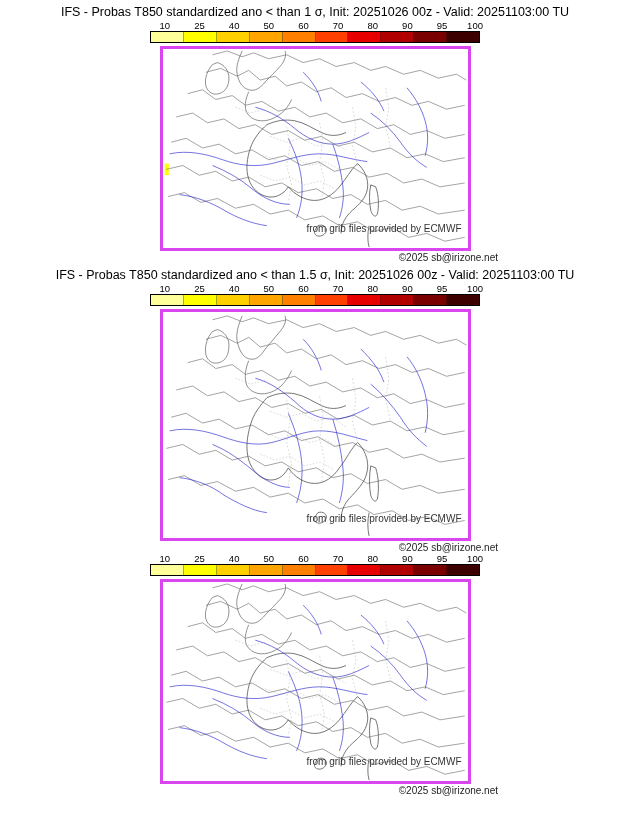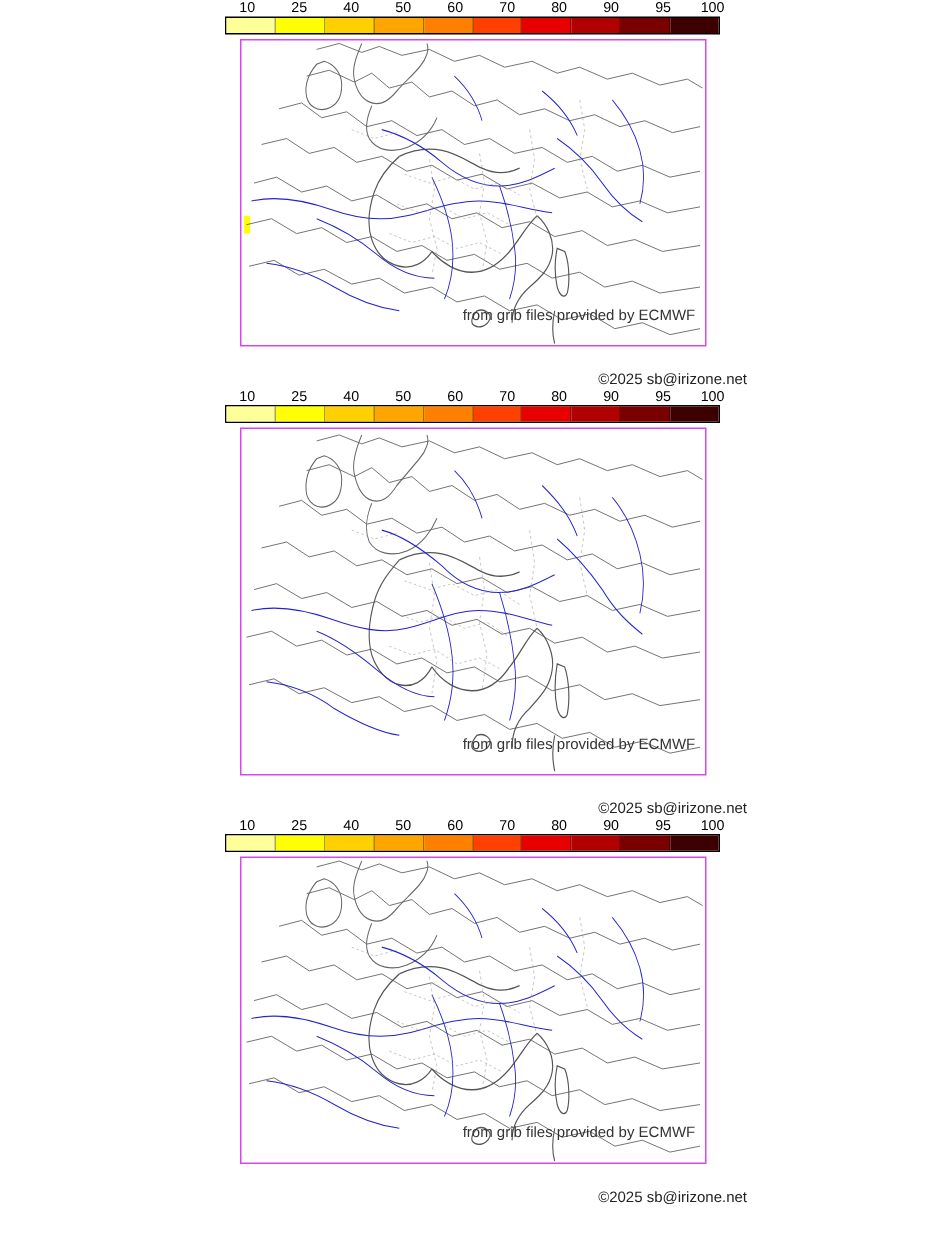--- a/index.html
+++ b/index.html
@@ -58,21 +58,21 @@
     border-right: 1px solid rgba(0,0,0,0.35);
     box-sizing: border-box;
   }
   .colorbar .seg:last-child { border-right: none; }
 
   .map-box {
     position: relative;
     width: 311px;
     height: 205px;
     margin: 2px auto 0 auto;
-    border: 1px solid #d946ef;
+    border: 3px solid #d946ef;
     background: #ffffff;
     overflow: hidden;
     box-sizing: border-box;
   }
   .map-svg {
     position: absolute;
     left: 0;
     top: 0;
     width: 100%;
     height: 100%;
@@ -83,30 +83,31 @@
     bottom: 14px;
     font-size: 10px;
     color: #333;
     white-space: nowrap;
   }
   .credit-site {
     text-align: right;
     font-size: 10px;
     color: #222;
     width: 370px;
-    margin: 17px auto 0 auto;
+    margin: 1px auto 0 auto;
     padding-right: 2px;
     box-sizing: border-box;
   }
   .panel-2 .map-box { height: 232px; }
 </style>
 </head>
 <body>
 
 <div class="panel panel-1">
+  <div class="panel-title">IFS - Probas T850  standardized ano &lt; than 1 σ, Init: 20251026 00z - Valid: 20251103:00 TU</div>
 
   <div class="colorbar-wrap">
     <div class="cb-labels">
       <span style="left:4.5%">10</span>
       <span style="left:15%">25</span>
       <span style="left:25.5%">40</span>
       <span style="left:36%">50</span>
       <span style="left:46.5%">60</span>
       <span style="left:57%">70</span>
       <span style="left:67.5%">80</span>
@@ -185,20 +186,21 @@
         <path d="M270 40 L274 60 L270 80 L276 100"></path>
         <path d="M88 60 L106 66 L124 62"></path>
       </g>
     </svg>
     <div class="credit-ecmwf">from grib files provided by ECMWF</div>
   </div>
   <div class="credit-site">©2025 sb@irizone.net</div>
 </div>
 
 <div class="panel panel-2">
+  <div class="panel-title">IFS - Probas T850  standardized ano &lt; than 1.5 σ, Init: 20251026 00z - Valid: 20251103:00 TU</div>
 
   <div class="colorbar-wrap">
     <div class="cb-labels">
       <span style="left:4.5%">10</span>
       <span style="left:15%">25</span>
       <span style="left:25.5%">40</span>
       <span style="left:36%">50</span>
       <span style="left:46.5%">60</span>
       <span style="left:57%">70</span>
       <span style="left:67.5%">80</span>

